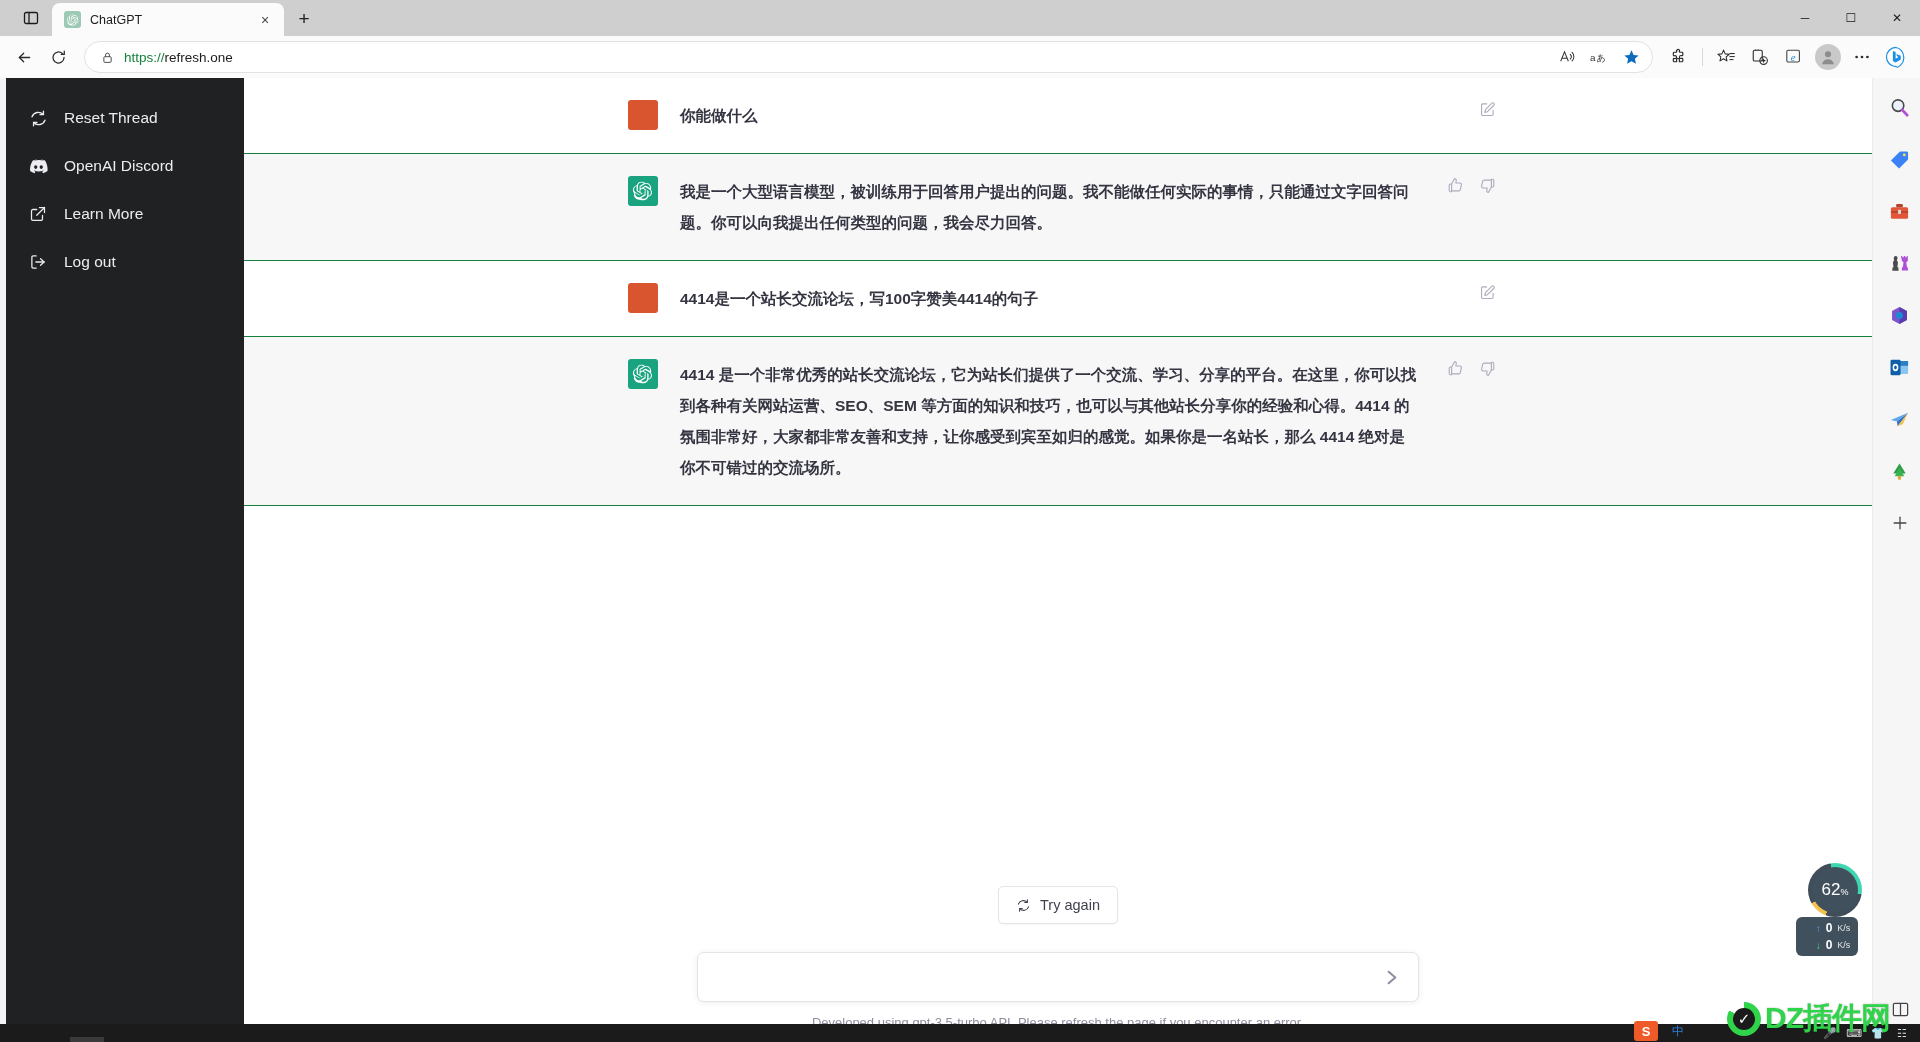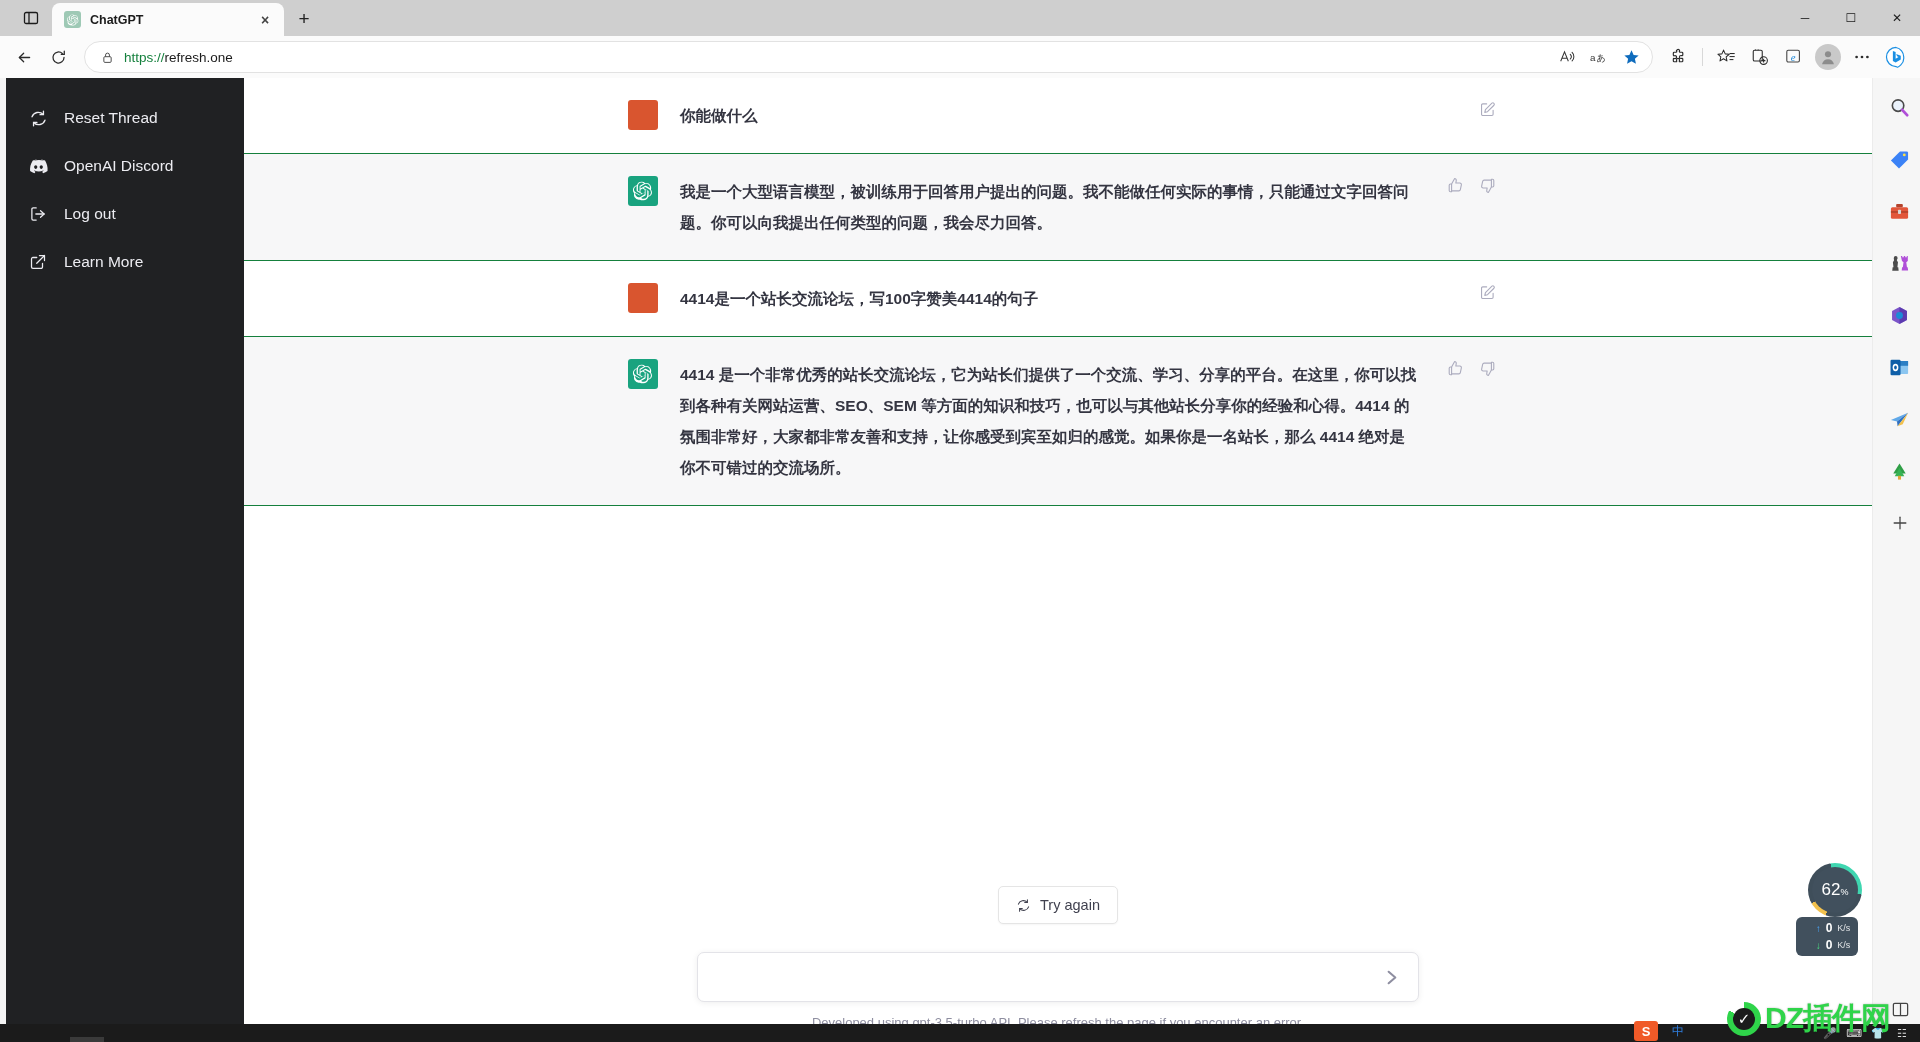--- a/index.html
+++ b/index.html
@@ -19,21 +19,21 @@
   .tab-strip { display:flex; align-items:flex-end; height:36px; padding-left:8px; flex:0 0 auto;}
   .tab-overview-btn {
     width: 30px; height: 30px; margin: 0 6px 3px 8px;
     display:flex; align-items:center; justify-content:center;
     border-radius:4px; color:#1b1b1b;
   }
   .tab {
     display:flex; align-items:center; gap:9px;
     height: 33px; min-width: 232px; max-width:232px;
     background:#fbfbfb; border-radius: 8px 8px 0 0;
-    padding: 0 10px 0 12px; position:relative;font-weight:bold;
+    padding: 0 10px 0 12px; position:relative;
   }
   .tab-favicon {
     width:17px; height:17px; border-radius:3px;
     background:#9ec9b5; display:flex;align-items:center;justify-content:center;
     flex:0 0 auto;
   }
   .tab-title {
     font-size:12.5px; color:#1b1b1b; white-space:nowrap; overflow:hidden;
     text-overflow:ellipsis; flex:1;
   }
@@ -354,37 +354,37 @@
           <svg width="19" height="19" viewBox="0 0 24 20" fill="currentColor">
             <path d="M20.3 2.4A18.3 18.3 0 0 0 15.7 1l-.3.5c1.5.4 2.7 1 3.8 1.7a15.8 15.8 0 0 0-13.3 0c1.1-.7 2.4-1.3 3.8-1.7L9.4 1a18 18 0 0 0-4.6 1.4C1.8 6.9 1 11.3 1.4 15.6a18.4 18.4 0 0 0 5.6 2.8l1.2-1.9c-.7-.3-1.3-.6-1.9-1l.5-.4a13.1 13.1 0 0 0 11.2 0l.5.4c-.6.4-1.2.7-1.9 1l1.2 1.9a18.3 18.3 0 0 0 5.6-2.8c.5-5-.8-9.3-3.1-13.2zM8.5 13c-1.1 0-2-1-2-2.3s.9-2.3 2-2.3 2 1 2 2.3-.9 2.3-2 2.3zm7 0c-1.1 0-2-1-2-2.3s.9-2.3 2-2.3 2 1 2 2.3-.9 2.3-2 2.3z"></path>
           </svg>
         </span>
         <span>OpenAI Discord</span>
       </div>
 
       <div class="side-item">
         <span class="side-ico">
           <svg width="18" height="18" viewBox="0 0 20 20" fill="none" stroke="currentColor" stroke-width="1.4" stroke-linecap="round" stroke-linejoin="round">
+            <path d="M15 11.4v4.2a1.6 1.6 0 0 1-1.6 1.6H4.4a1.6 1.6 0 0 1-1.6-1.6V6.6A1.6 1.6 0 0 1 4.4 5h4.2"></path>
+            <polyline points="11.6,2.8 17.2,2.8 17.2,8.4"></polyline>
+              <line x1="8.6" y1="11.4" x2="17.2" y2="2.8"></line>
+          </svg>
+        </span>
+        <span>Learn More</span>
+      </div>
+
+      <div class="side-item">
+        <span class="side-ico">
+          <svg width="18" height="18" viewBox="0 0 20 20" fill="none" stroke="currentColor" stroke-width="1.4" stroke-linecap="round" stroke-linejoin="round">
             <path d="M8 3.2H4.6A1.4 1.4 0 0 0 3.2 4.6v10.8A1.4 1.4 0 0 0 4.6 16.8H8"></path>
             <polyline points="12.8,13.6 16.8,10 12.8,6.4"></polyline>
               <line x1="16.8" y1="10" x2="7.6" y2="10"></line>
           </svg>
         </span>
         <span>Log out</span>
-      </div>
-
-      <div class="side-item">
-        <span class="side-ico">
-          <svg width="18" height="18" viewBox="0 0 20 20" fill="none" stroke="currentColor" stroke-width="1.4" stroke-linecap="round" stroke-linejoin="round">
-            <path d="M15 11.4v4.2a1.6 1.6 0 0 1-1.6 1.6H4.4a1.6 1.6 0 0 1-1.6-1.6V6.6A1.6 1.6 0 0 1 4.4 5h4.2"></path>
-            <polyline points="11.6,2.8 17.2,2.8 17.2,8.4"></polyline>
-              <line x1="8.6" y1="11.4" x2="17.2" y2="2.8"></line>
-          </svg>
-        </span>
-        <span>Learn More</span>
       </div>
     </div>
 
     <div class="content">
 
       <div class="chat-scroll">
 
         <div class="msg user">
           <div class="msg-inner">
             <div class="avatar user"></div>

